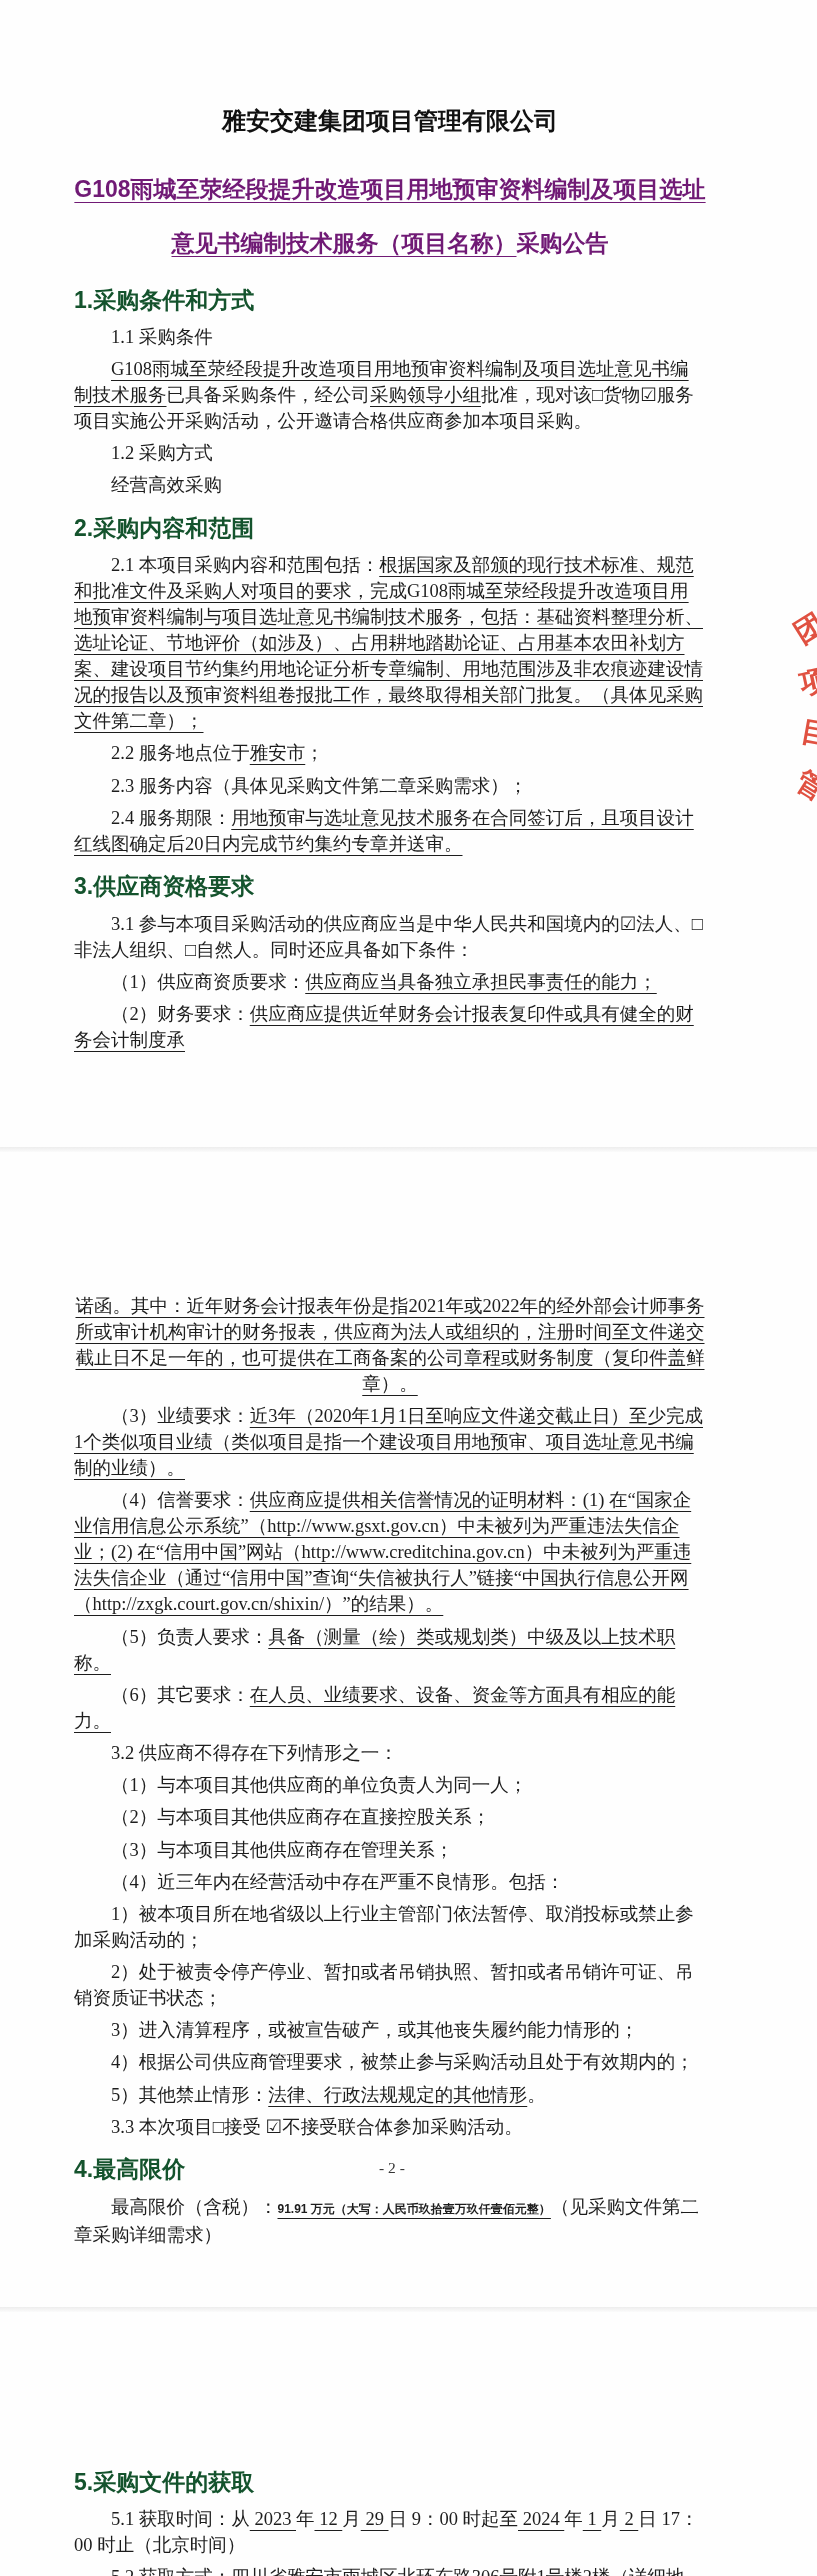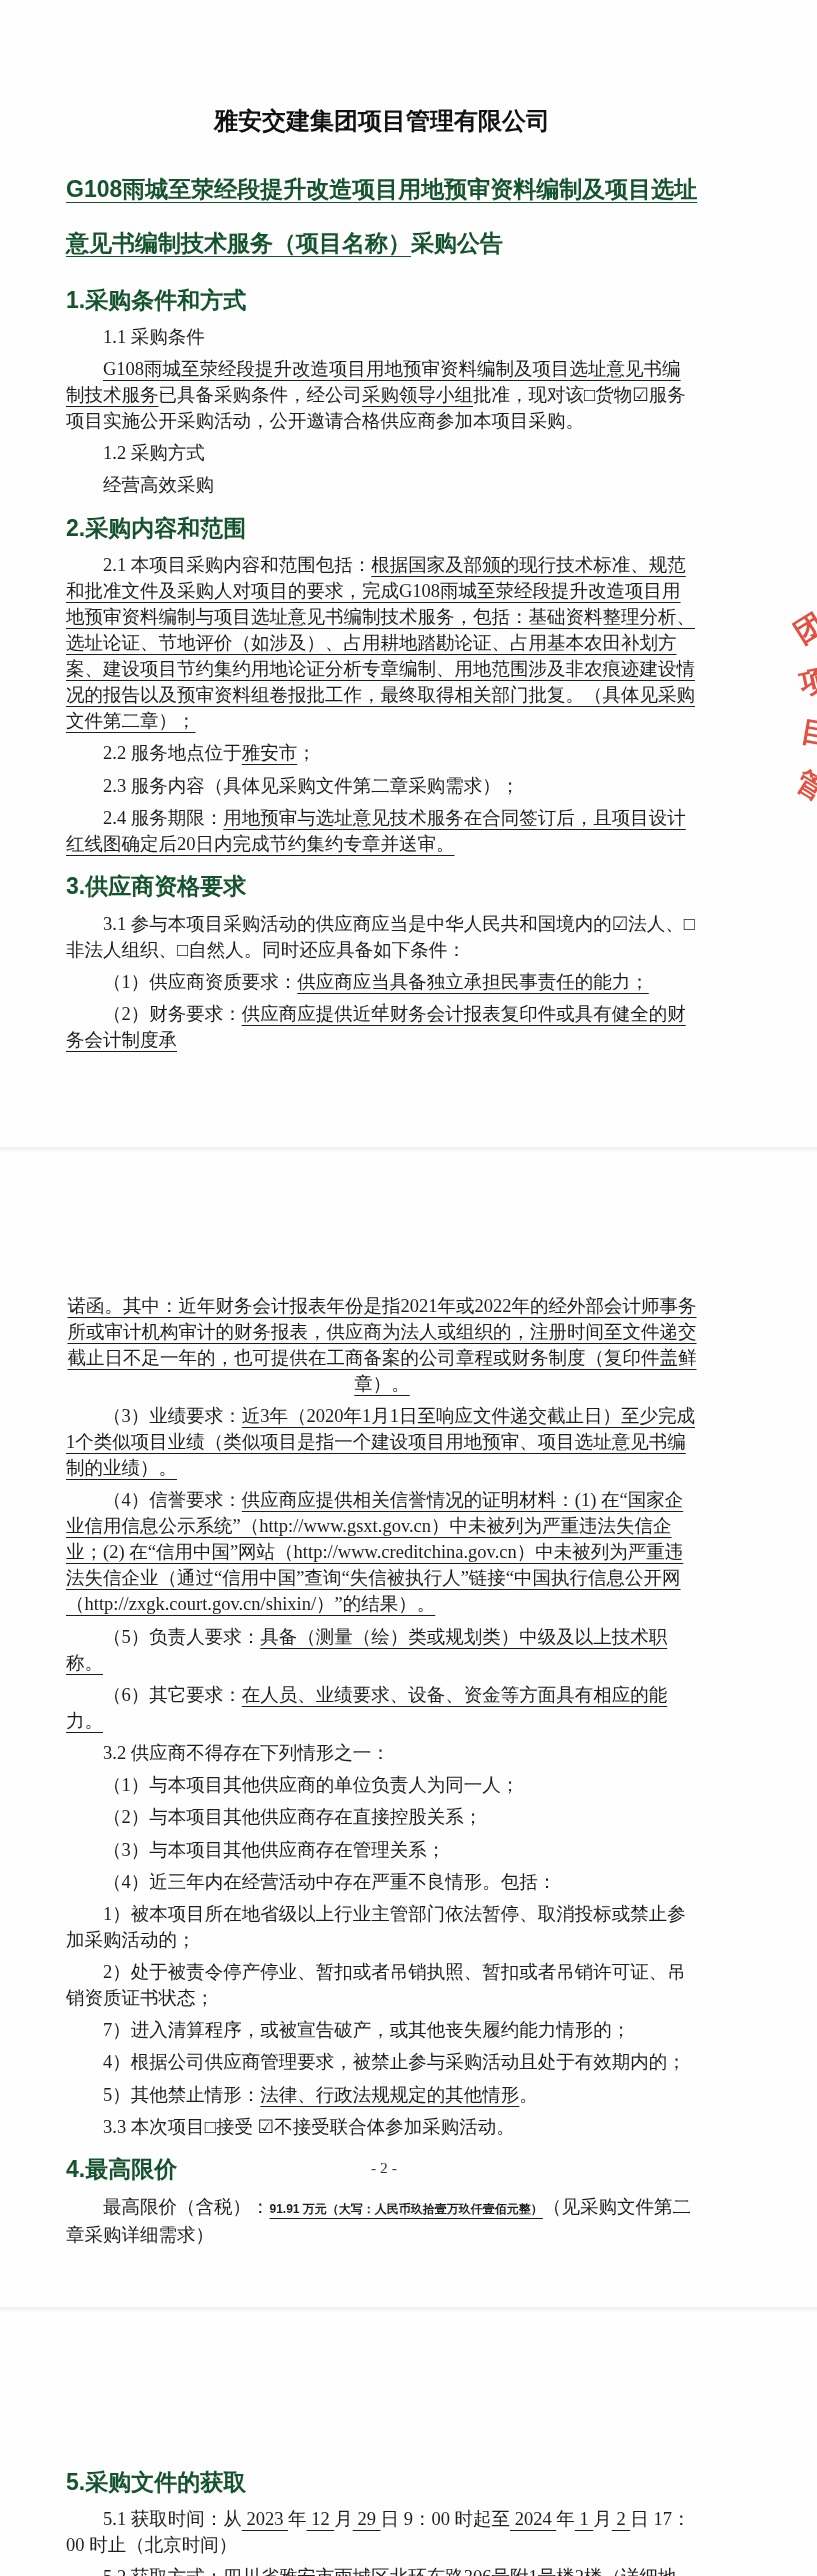--- a/index.html
+++ b/index.html
@@ -1,33 +1,33 @@
 <!DOCTYPE html>
 <html style="font-size:8.2px"><head>
 <meta charset="utf-8">
 <style>
   html,body{margin:0;padding:0;background:#ffffff;}
   #doc{position:relative;width:818px;height:3468px;background:#fefefe;overflow:hidden;
        font-family:"Liberation Serif",serif;color:#1d1d1d;}
-  .page{position:absolute;left:8px;width:752px;}
+  .page{position:absolute;left:16px;width:752px;}
   #pg1{top:0;height:1150px;}
   #pg2{top:1150px;height:1160px;}
   #pg3{top:2310px;height:1158px;}
   .seam{position:absolute;left:0;width:100%;height:4.6px;background:linear-gradient(#ededed,#fbfbfb);}
   #seam1{top:1147px;} #seam2{top:2307px;}
   .page-body{padding:0 62px 0 58px;}
   #pg1 .page-body{padding-top:106px;}
   #pg2 .page-body{padding-top:143px;}
   #pg3 .page-body{padding-top:142px;}
   .blk{white-space:pre-wrap;}
   .blk-p{font:18.5px/26px "Liberation Serif",serif;margin:0 0 6.2px;text-indent:37px;}
   .blk-p.cont{text-indent:0;text-align:center;}
   .blk-h{font:bold 23px/28px "Liberation Sans",sans-serif;color:#14532d;margin:15.5px 0 10.3px;text-indent:0;}
   .blk-title{font:bold 24px/30px "Liberation Sans",sans-serif;text-align:center;margin:0 0 26px;color:#111;}
-  .blk-title2{font:bold 23px/54px "Liberation Sans",sans-serif;text-align:left;margin:0 0 13.4px;color:#14532d;}
+  .blk-title2{font:bold 23px/54px "Liberation Sans",sans-serif;text-align:center;margin:0 0 13.4px;color:#701a75;}
   .u{text-decoration:underline;text-decoration-thickness:1.3px;text-underline-offset:5.2px;}
   .bd{font-weight:bold;font-family:"Liberation Sans",sans-serif;font-size:12px;}
   .pgnum{position:absolute;left:0;width:100%;text-align:center;font:15.5px "Liberation Serif",serif;color:#333;}
   #pg1 .pgnum{top:999px;} #pg2 .pgnum{top:1009px;}
   
   .fg{position:absolute;color:#dd3a28;font:bold 29px "Liberation Serif",serif;opacity:.88;z-index:4;}
 </style>
 </head>
 <body>
 
@@ -62,21 +62,21 @@
         <p class="blk blk-p"><span class="">（4）信誉要求：</span><span class="u ">供应商应提供相关信誉情况的证明材料：(1) 在“国家企业信用信息公示系统”（http://www.gsxt.gov.cn）中未被列为严重违法失信企业；(2) 在“信用中国”网站（http://www.creditchina.gov.cn）中未被列为严重违法失信企业（通过“信用中国”查询“失信被执行人”链接“中国执行信息公开网（http://zxgk.court.gov.cn/shixin/）”的结果）。</span></p>
         <p class="blk blk-p"><span class="">（5）负责人要求：</span><span class="u ">具备（测量（绘）类或规划类）中级及以上技术职称。</span></p>
         <p class="blk blk-p"><span class="">（6）其它要求：</span><span class="u ">在人员、业绩要求、设备、资金等方面具有相应的能力。</span></p>
         <p class="blk blk-p"><span class="">3.2 供应商不得存在下列情形之一：</span></p>
         <p class="blk blk-p"><span class="">（1）与本项目其他供应商的单位负责人为同一人；</span></p>
         <p class="blk blk-p"><span class="">（2）与本项目其他供应商存在直接控股关系；</span></p>
         <p class="blk blk-p"><span class="">（3）与本项目其他供应商存在管理关系；</span></p>
         <p class="blk blk-p"><span class="">（4）近三年内在经营活动中存在严重不良情形。包括：</span></p>
         <p class="blk blk-p"><span class="">1）被本项目所在地省级以上行业主管部门依法暂停、取消投标或禁止参加采购活动的；</span></p>
         <p class="blk blk-p"><span class="">2）处于被责令停产停业、暂扣或者吊销执照、暂扣或者吊销许可证、吊销资质证书状态；</span></p>
-        <p class="blk blk-p"><span class="">7）进入清算程序，或被宣告破产，或其他丧失履约能力情形的；</span></p>
+        <p class="blk blk-p"><span class="">3）进入清算程序，或被宣告破产，或其他丧失履约能力情形的；</span></p>
         <p class="blk blk-p"><span class="">4）根据公司供应商管理要求，被禁止参与采购活动且处于有效期内的；</span></p>
         <p class="blk blk-p"><span class="">5）其他禁止情形：</span><span class="u ">法律、行政法规规定的其他情形</span><span class="">。</span></p>
         <p class="blk blk-p"><span class="">3.3 本次项目□接受 ☑不接受联合体参加采购活动。</span></p>
         <h2 class="blk blk-h">4.最高限价</h2>
         <p class="blk blk-p"><span class="">最高限价（含税）：</span><span class="u bd ">91.91 万元（大写：人民币玖拾壹万玖仟壹佰元整）</span><span class="">（见采购文件第二章采购详细需求）</span></p>
       </div>
     <div class="pgnum">- 2 -</div>
   </section>
 
   <section class="page" id="pg3">

